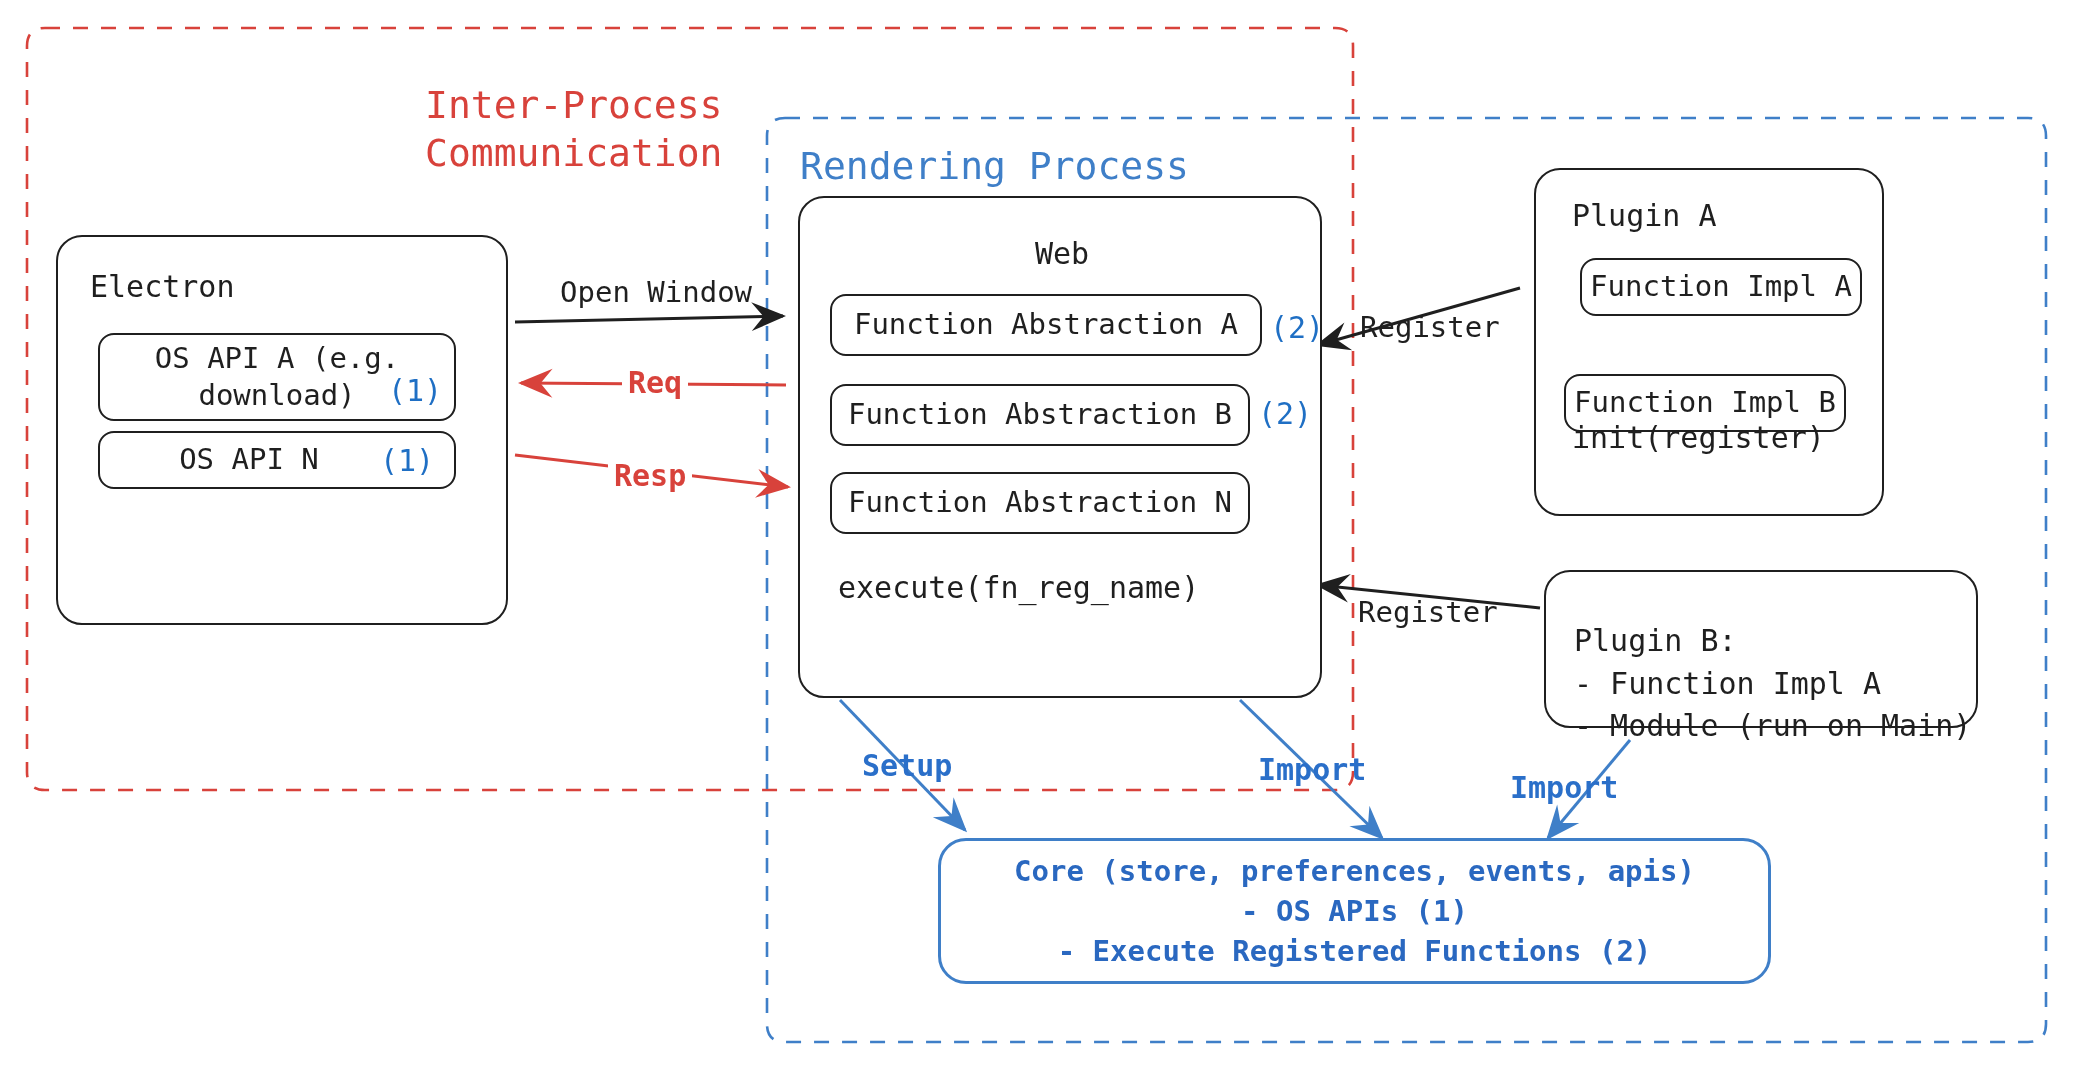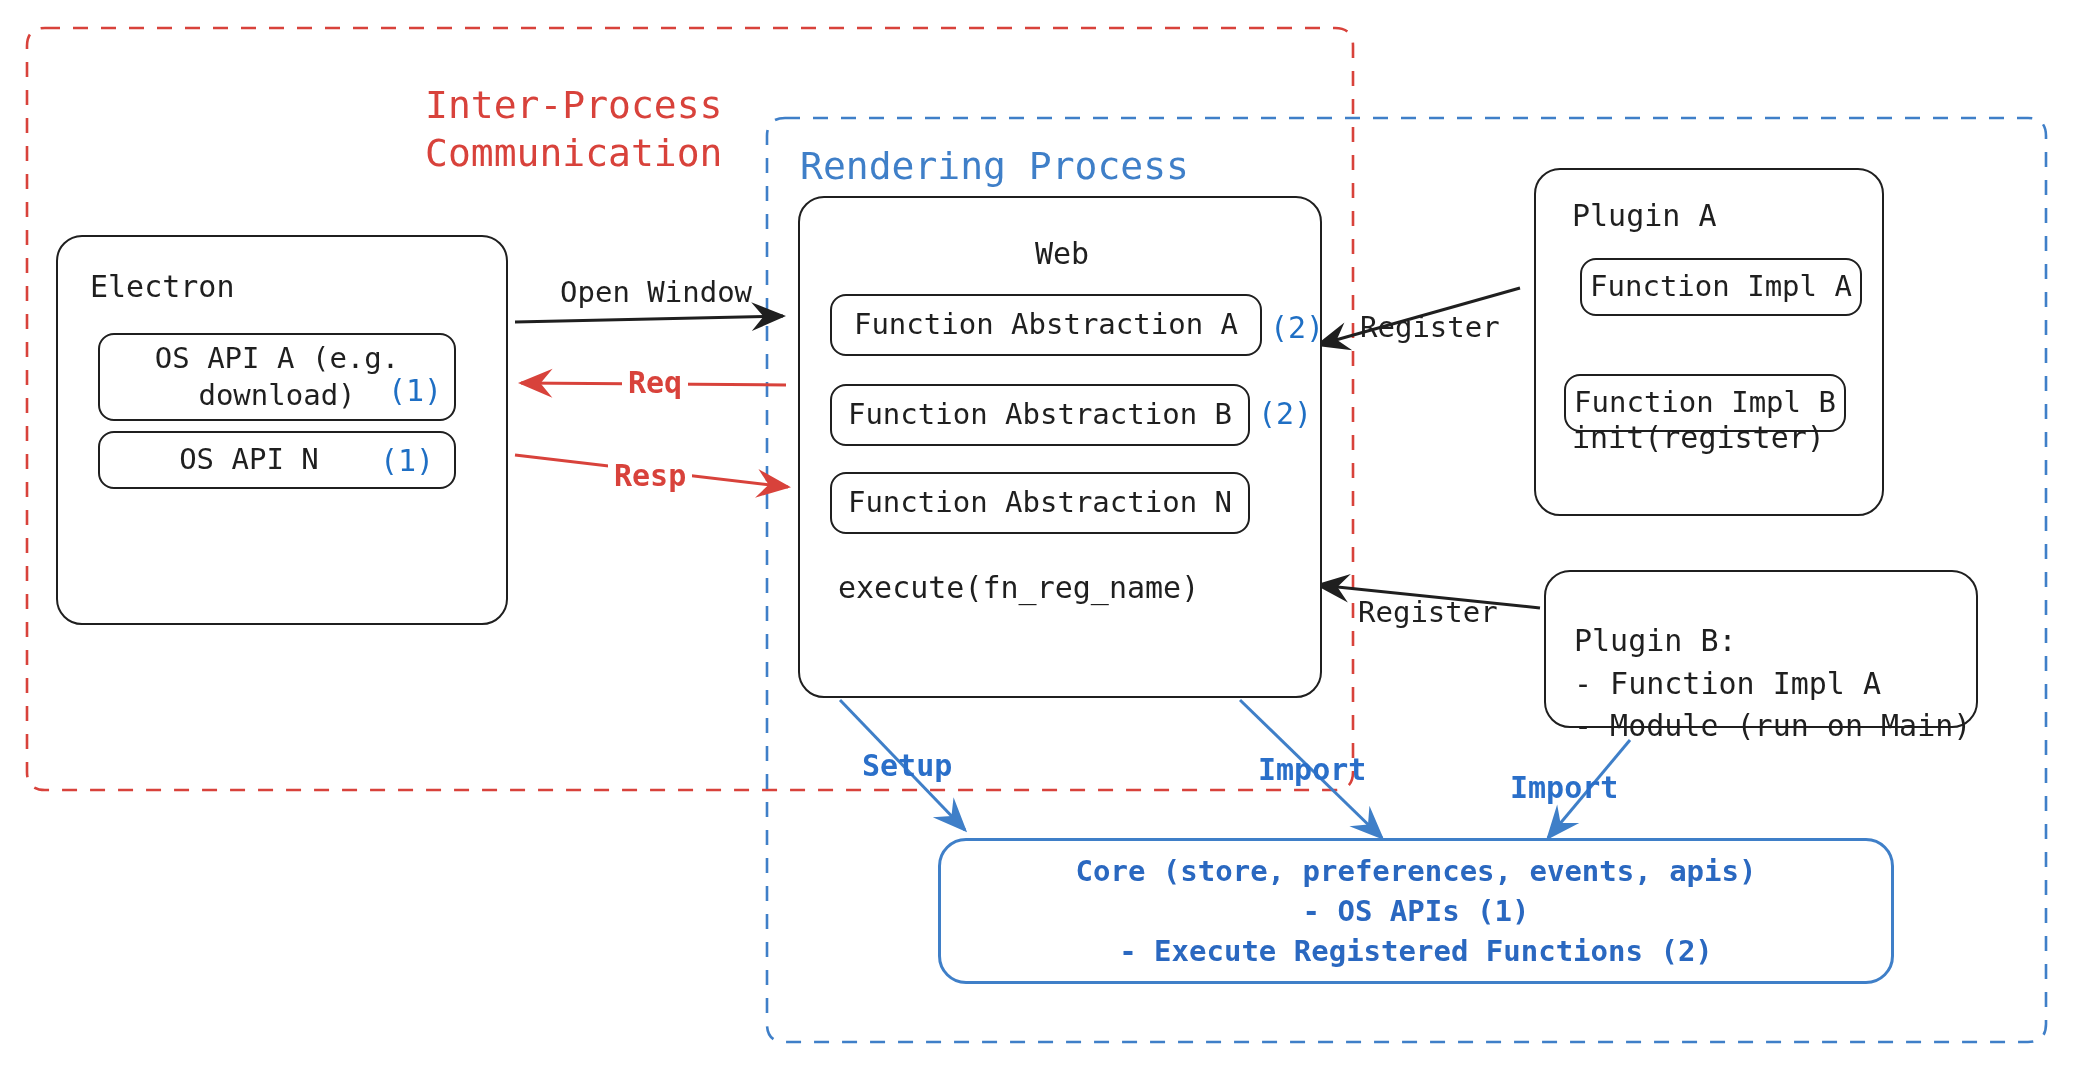--- a/index.html
+++ b/index.html
@@ -192,21 +192,21 @@
 
     <div class="lbl" style="left:36px; top:250px; font-size:30px;">init(register)</div>
   </div>
 
   <div class="node rbox" style="left:1544px; top:570px; width:434px; height:158px;">
     <div class="lbl" style="left:28px; top:20px; font-size:30px; line-height:1.42; white-space:pre-line;margin-top:28px;">Plugin B:
 - Function Impl A
 - Module (run on Main)</div>
   </div>
 
-  <div class="node core-box" style="left:938px; top:838px; width:956px; height:146px; display:flex; align-items:center; justify-content:center;">
+  <div class="node core-box" style="left:938px; top:838px; width:833px; height:146px; display:flex; align-items:center; justify-content:center;">
     <div class="core-text">Core (store, preferences, events, apis)
 - OS APIs (1)
 - Execute Registered Functions (2)</div>
   </div>
 
   <div class="edge-label" style="left:560px; top:275px; color:#1f1f1f;">Open Window</div>
 
   <div class="edge-label redlbl" style="left:622px; top:365px; background:#fff; padding:0 6px;">Req</div>
 
   <div class="edge-label redlbl" style="left:608px; top:458px; background:#fff; padding:0 6px;">Resp</div>

